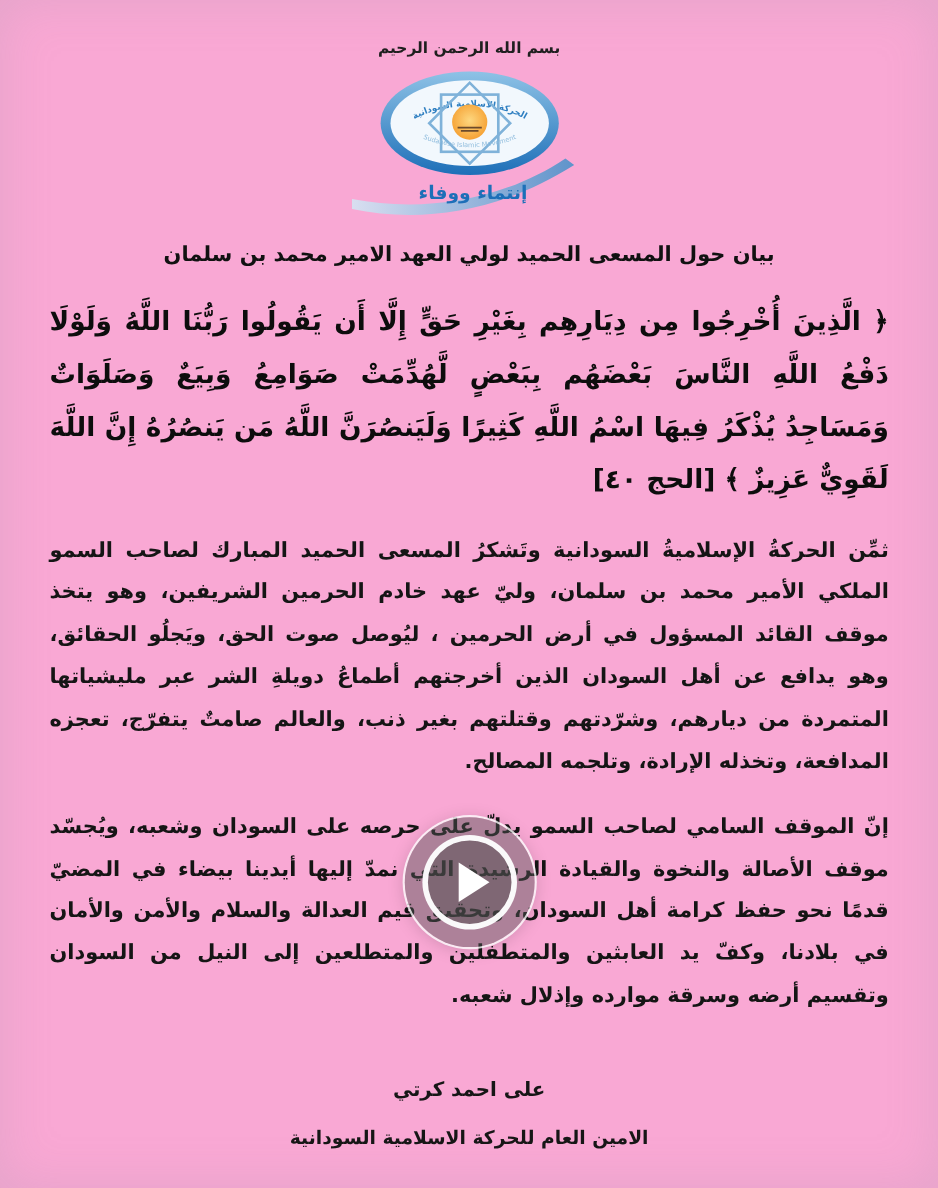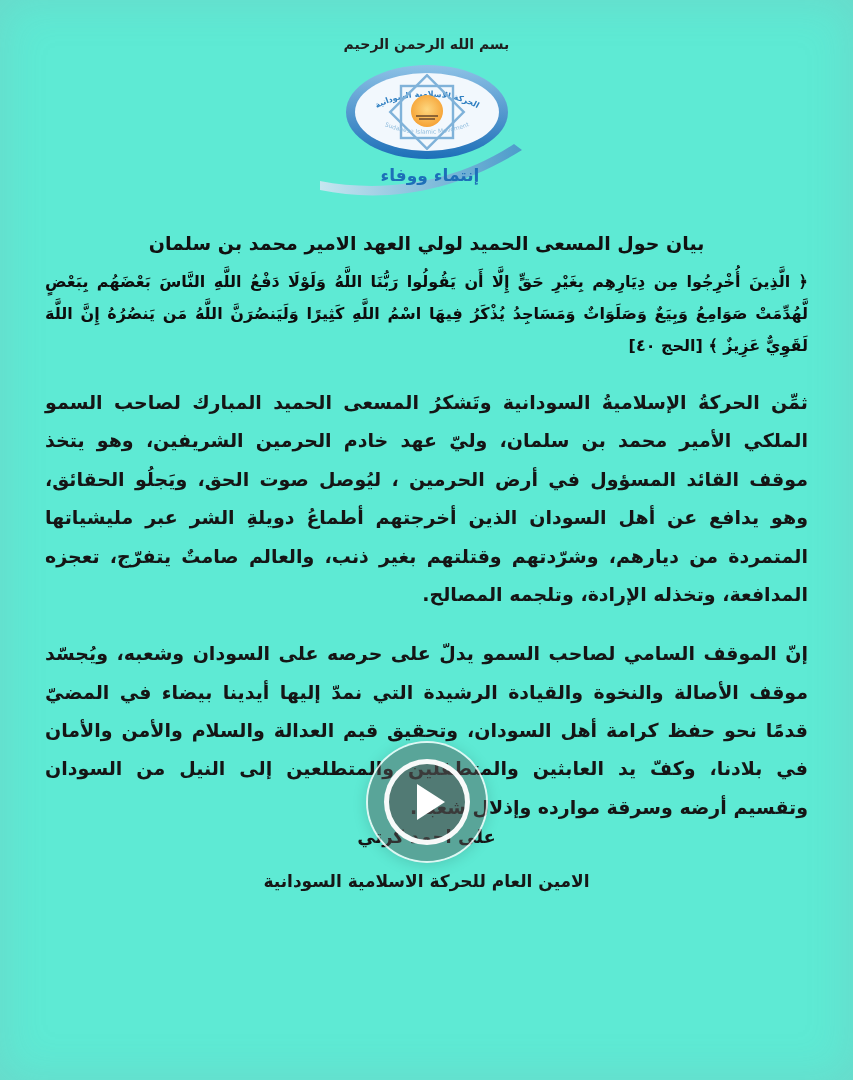--- a/index.html
+++ b/index.html
@@ -3,58 +3,58 @@
 <meta charset="utf-8">
 <style>
   * { margin:0; padding:0; box-sizing:border-box; }
   html,body { background:#e9e9ec; }
   body { font-family:"DejaVu Sans", sans-serif; }
 
   .page {
     position:relative;
     width:853px; height:1080px;
     margin:0 auto;
-    background:#5eead4;
+    background:#f9a8d4;
     overflow:hidden;
     box-shadow: inset 0 0 46px rgba(150,150,165,0.22);
     color:#161616;
   }
   .content { padding:36px 45px 0 45px; direction:rtl; }
 
   .basmala {
     text-align:center;
     font-size:14px; font-weight:700; color:#1f1f1f;
   }
 
   .logo-wrap { width:230px; margin:8px auto 0 auto; text-align:center; }
   .logo-wrap svg { display:block; }
 
   .doc-title {
-    margin-top:22px;
+    margin-top:10px;
     text-align:center;
     font-size:19px; font-weight:700; color:#111;
   }
 
   .verse {
-    margin-top:12px;
-    font-size:16px; font-weight:700;
+    margin-top:26px;
+    font-size:24px; font-weight:700;
     line-height:2.0;
     text-align:justify;
     color:#0d0d0d;
   }
 
   .body-par {
     margin-top:21px;
     font-size:19px; font-weight:700;
     line-height:2.02;
     text-align:justify;
     color:#151515;
   }
 
-  .sig-name  { text-align:center; font-size:18px; font-weight:700; }
+  .sig-name  { margin-top:56px; text-align:center; font-size:18px; font-weight:700; }
   .sig-title { margin-top:24px; text-align:center; font-size:17px; font-weight:700; }
 
   
   .play-overlay {
     position:absolute;
     top:743px; left:50%;
     transform:translateX(-50%);
     width:118px; height:118px;
     border-radius:50%;
     background:rgba(82,82,82,0.46);

